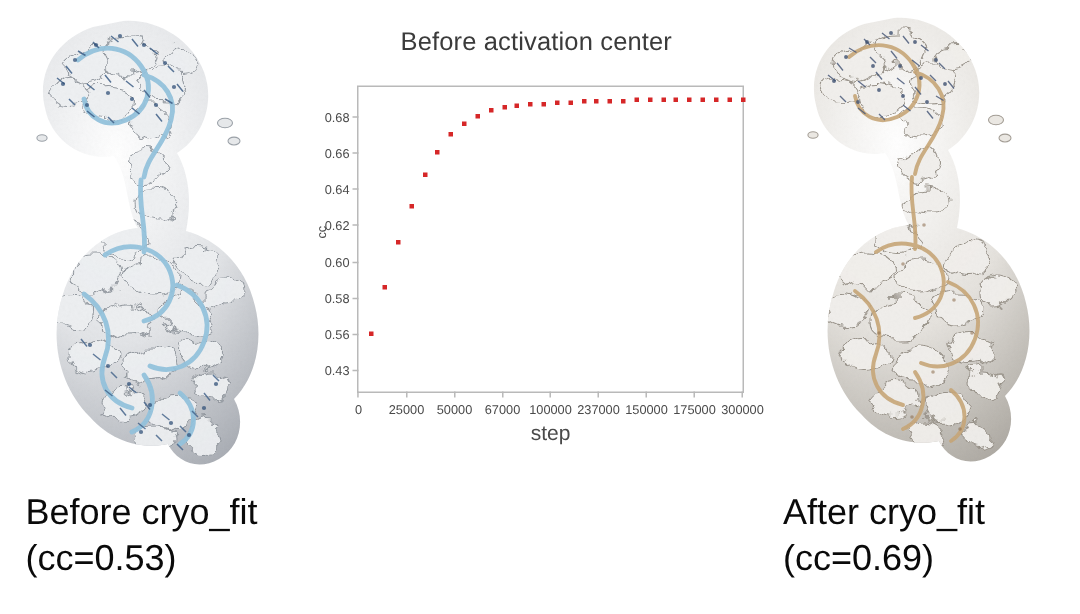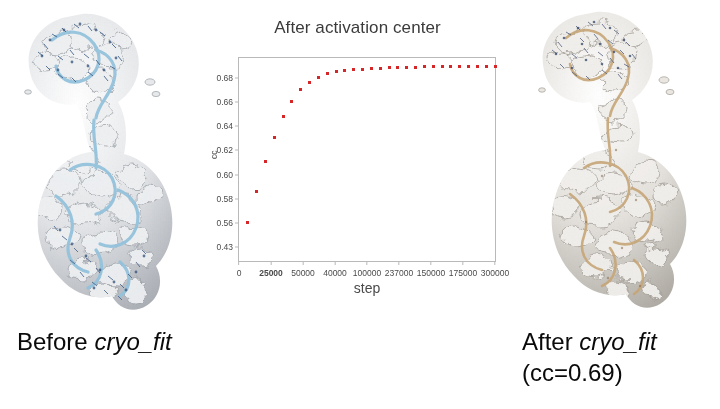--- a/index.html
+++ b/index.html
@@ -122,21 +122,21 @@
   
   .caption {
     position: absolute;
     font-size: 24px;
     line-height: 31px;
     color: #0a0a0a;
     white-space: nowrap;
   }
   #caption-before { left: 17px;  top: 326px; }
   #caption-after  { left: 522px; top: 326px; }
-  .caption .em { font-style: italic; }
+  .caption .em { }
   .caption .line2 { display: block; }
 </style>
 </head>
 <body>
 
 <div class="structure" id="structure-before">
   <svg width="205" height="320" viewBox="0 0 205 320">
     <defs>
       <radialGradient id="blobBefore" cx="38%" cy="32%" r="72%">
         <stop offset="0%" stop-color="#ffffff"></stop>
@@ -250,21 +250,21 @@
 
     <g fill="#e6e8ea" stroke="#9aa0a7" stroke-width="0.7">
       <ellipse cx="150" cy="82" rx="5" ry="3.2"></ellipse>
       <ellipse cx="156" cy="94" rx="4" ry="2.6"></ellipse>
       <ellipse cx="28" cy="92" rx="3.4" ry="2.2"></ellipse>
     </g>
   </svg>
 </div>
 
 <div id="chart-figure">
-  <div id="chart-title">After activation center</div>
+  <div id="chart-title">Before activation center</div>
 
   <div id="ylabel">cc</div>
 
   <div id="plot-frame">
     <div id="plot-points">
         <div class="pt" style="left: 8.832px; top: 164.562px; background: rgb(214, 39, 40);"></div>
         <div class="pt" style="left: 17.664px; top: 133.331px; background: rgb(214, 39, 40);"></div>
         <div class="pt" style="left: 26.496px; top: 103.302px; background: rgb(214, 39, 40);"></div>
         <div class="pt" style="left: 35.328px; top: 79.2781px; background: rgb(214, 39, 40);"></div>
         <div class="pt" style="left: 44.16px; top: 58.858px; background: rgb(214, 39, 40);"></div>
@@ -295,23 +295,23 @@
       </div>
   <div class="ytick" style="top: 188.586px;">0.43</div>
       <div class="ytick" style="top: 164.562px;">0.56</div>
       <div class="ytick" style="top: 140.538px;">0.58</div>
       <div class="ytick" style="top: 116.515px;">0.60</div>
       <div class="ytick" style="top: 92.4911px;">0.62</div>
       <div class="ytick" style="top: 68.4675px;">0.64</div>
       <div class="ytick" style="top: 44.4438px;">0.66</div>
       <div class="ytick" style="top: 20.4201px;">0.68</div>
       <div class="xtick" style="left: 0px;">0</div>
-      <div class="xtick" style="left: 32px; font-weight: bold;">25000</div>
+      <div class="xtick" style="left: 32px;">25000</div>
       <div class="xtick" style="left: 64px;">50000</div>
-      <div class="xtick" style="left: 96px;">40000</div>
+      <div class="xtick" style="left: 96px;">67000</div>
       <div class="xtick" style="left: 128px;">100000</div>
       <div class="xtick" style="left: 160px;">237000</div>
       <div class="xtick" style="left: 192px;">150000</div>
       <div class="xtick" style="left: 224px;">175000</div>
       <div class="xtick" style="left: 256px;">300000</div>
     </div>
 
   <div id="xlabel">step</div>
 </div>
 
@@ -428,18 +428,19 @@
     <g fill="#eae7e2" stroke="#a29c94" stroke-width="0.7">
       <ellipse cx="148" cy="80" rx="5" ry="3.2"></ellipse>
       <ellipse cx="154" cy="92" rx="4" ry="2.6"></ellipse>
       <ellipse cx="26" cy="90" rx="3.4" ry="2.2"></ellipse>
     </g>
   </svg>
 </div>
 
 <div class="caption" id="caption-before">
   <span>Before </span><span class="em">cryo_fit</span>
+  <span class="line2">(cc=0.53)</span>
 </div>
 
 <div class="caption" id="caption-after">
   <span>After </span><span class="em">cryo_fit</span>
   <span class="line2">(cc=0.69)</span>
 </div>
 
 </body></html>

